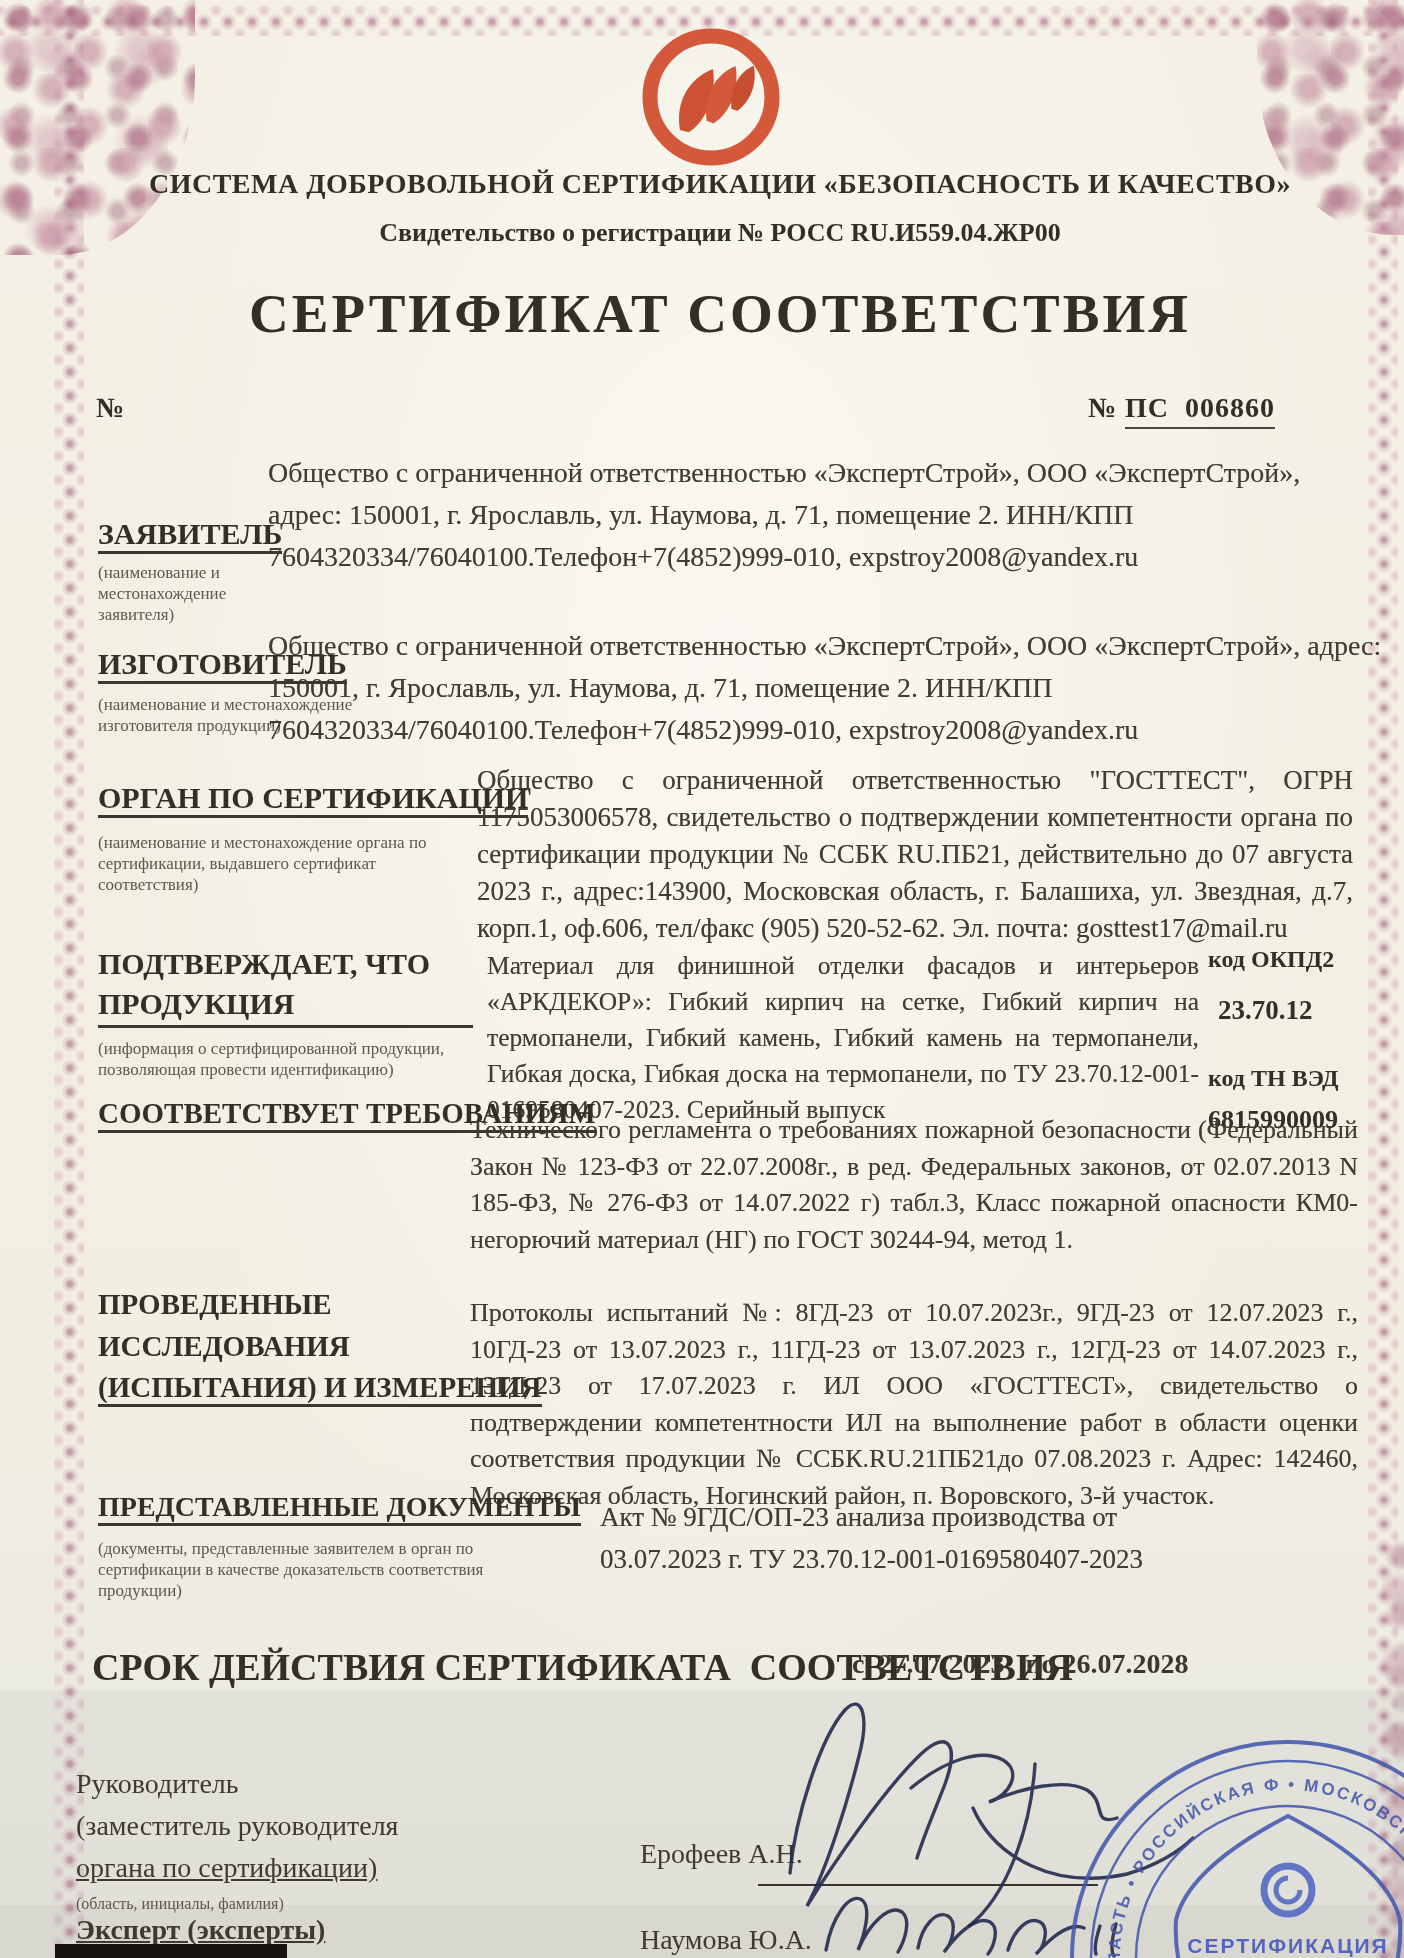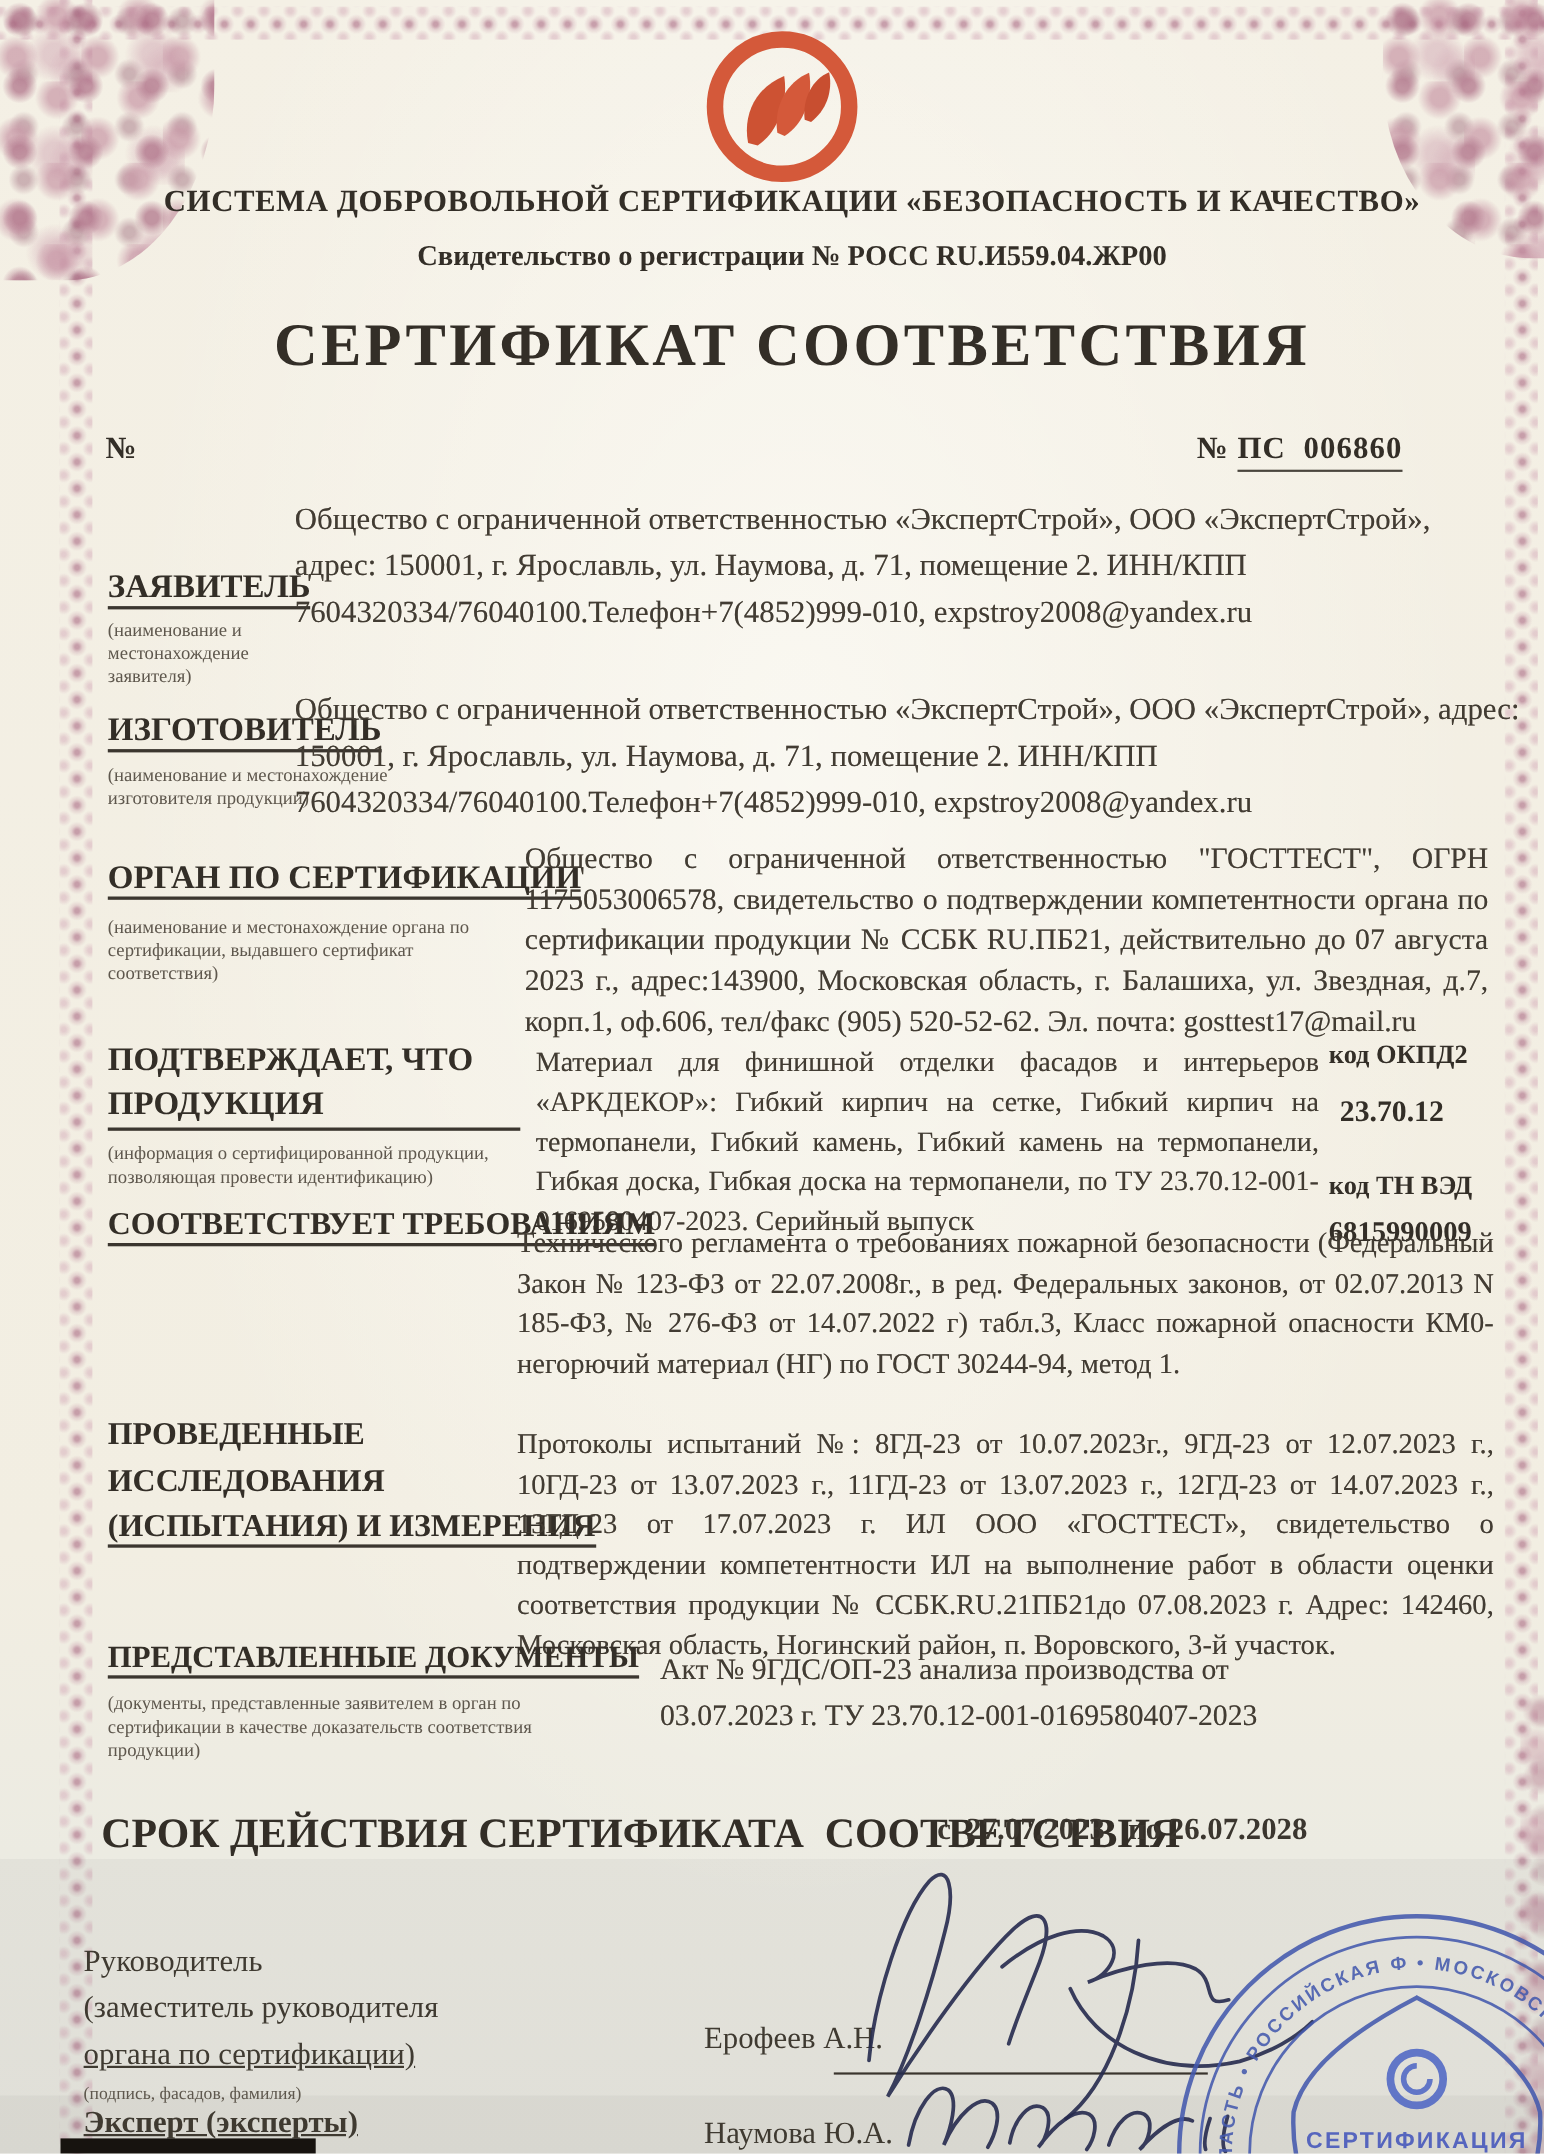--- a/index.html
+++ b/index.html
@@ -116,21 +116,21 @@
   <div class="t" style="left:98px;top:1492px;"><span class="sec-label" style="font-size:28px;">ПРЕДСТАВЛЕННЫЕ ДОКУМЕНТЫ</span></div>
   <div class="t sec-note" style="left:98px;top:1538px;width:420px;">(документы, представленные заявителем в орган по сертификации в качестве доказательств соответствия продукции)</div>
   <div class="t para" style="left:600px;top:1496px;width:575px;line-height:42px;font-size:27px;text-align:left;">Акт № 9ГДС/ОП-23 анализа производства от 03.07.2023 г. ТУ 23.70.12-001-0169580407-2023</div>
 
   <div class="t hd" style="left:92px;top:1645px;font-size:38px;">СРОК ДЕЙСТВИЯ СЕРТИФИКАТА  СООТВЕТСТВИЯ</div>
   <div class="t" style="left:852px;top:1648px;font-size:28px;font-weight:700;color:#3b362f;">с  27.07.2023   по 26.07.2028</div>
 
   <div class="t" style="left:76px;top:1768px;font-size:28px;">Руководитель</div>
   <div class="t" style="left:76px;top:1810px;font-size:28px;">(заместитель руководителя</div>
   <div class="t" style="left:76px;top:1852px;font-size:28px;text-decoration:underline;">органа по сертификации)</div>
-  <div class="t sec-note" style="left:76px;top:1893px;font-size:16px;">(подпись, фасадов, фамилия)</div>
+  <div class="t sec-note" style="left:76px;top:1893px;font-size:16px;">(область, инициалы, фамилия)</div>
 
   <div class="t" style="left:640px;top:1838px;font-size:28px;">Ерофеев А.Н.</div>
   <div class="t" style="left:758px;top:1884px;width:340px;border-bottom:2px solid #3a352e;"></div>
 
   <div class="t" style="left:76px;top:1914px;font-size:28px;font-weight:600;text-decoration:underline;">Эксперт (эксперты)</div>
   <div class="t" style="left:55px;top:1944px;width:232px;height:14px;background:#17130f;"></div>
   <div class="t" style="left:640px;top:1924px;font-size:28px;">Наумова Ю.А.</div>
 
   <svg style="position:absolute;left:735px;top:1668px;" width="500" height="270" viewBox="0 0 500 270">
     <g fill="none" stroke="#262b4e" stroke-width="3.4" stroke-linecap="round" opacity=".9">

